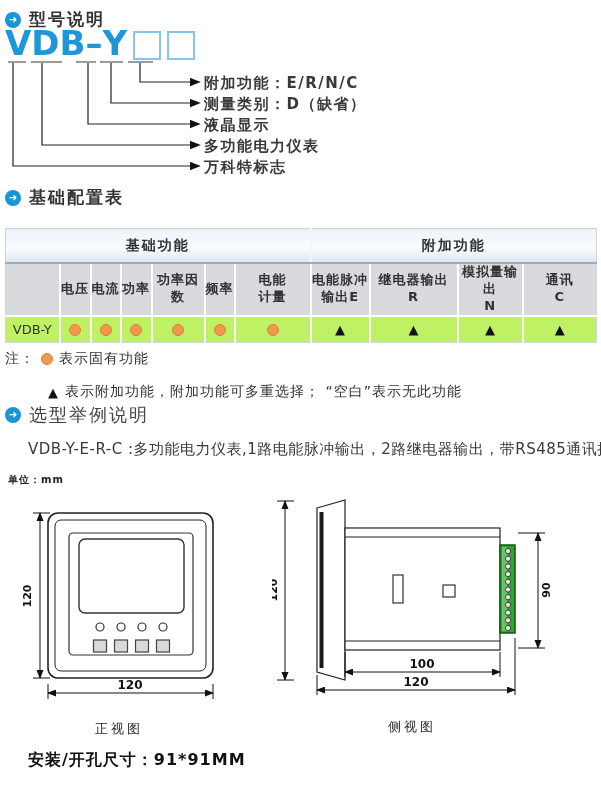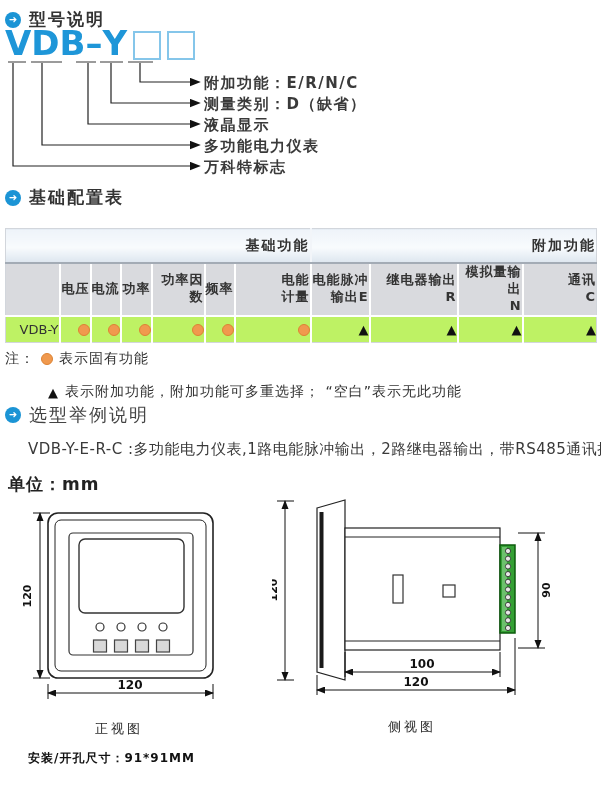--- a/index.html
+++ b/index.html
@@ -18,42 +18,42 @@
   .model-line{display:flex;align-items:flex-end;justify-content:center;}
   .model-code{font-size:34px;font-weight:700;color:#1e96d8;line-height:34px;letter-spacing:0px;}
   .model-box{width:24px;height:25px;border:2px solid #85c6ea;margin-left:6px;background:#fff;}
 
   .model-label{position:absolute;left:204px;font-size:15px;font-weight:700;color:#3a3a3a;
                letter-spacing:1.5px;white-space:nowrap;}
 
   
   table.cfg{border-collapse:collapse;width:591px;table-layout:fixed;
             border:1px solid #d2d6dc;background:#fff;}
-  table.cfg th,table.cfg td{padding:0;text-align:right;vertical-align:middle;}
+  table.cfg th,table.cfg td{padding:0;text-align:center;vertical-align:middle;}
   .group-row th{height:33px;font-size:14px;font-weight:700;color:#333;letter-spacing:2px;
     background:linear-gradient(180deg,#eef3f9 0%,#f8fbfd 55%,#dde6ef 100%);
     border-bottom:2px solid #a3abb5;}
   .group-row th + th{border-left:2px solid #f2f5f9;}
   .cols-row th{height:47px;background:#d9dade;font-size:13px;font-weight:700;color:#333;
                line-height:1.3;letter-spacing:1px;}
   .cols-row th + th{border-left:2px solid #fff;}
   .data-row td{height:25px;background:#bef264;font-size:13px;color:#333;border-top:2px solid #fff;}
   .data-row td + td{border-left:2px solid #fff;}
   .hdr2{display:block;}
   .dot{display:inline-block;width:10px;height:10px;border-radius:50%;
        background:#f0994e;border:1px solid #dd8334;vertical-align:middle;}
   .tri{font-size:13px;color:#111;line-height:1;}
 
   
   .note{font-size:14px;color:#333;display:flex;align-items:center;gap:6px;letter-spacing:1px;}
 
   .example{font-size:15px;color:#3a3a3a;letter-spacing:0.5px;white-space:nowrap;}
-  .unit{font-size:17px;font-weight:600;color:#222;letter-spacing:1px;}
+  .unit{font-size:10px;font-weight:600;color:#222;letter-spacing:1px;}
   .caption{font-size:13px;color:#2b2b2b;letter-spacing:3px;}
-  .install{font-size:12px;font-weight:700;color:#111;letter-spacing:1px;}
+  .install{font-size:16px;font-weight:700;color:#111;letter-spacing:1px;}
 
   svg text{font-family:"DejaVu Sans","Liberation Sans",sans-serif;font-weight:bold;
            font-size:11px;fill:#111;}
   svg text.dim-big{font-size:12px;}
   .lines{stroke:#222;stroke-width:1.2;fill:none;}
 </style>
 </head>
 <body>
 
 <div class="page">

